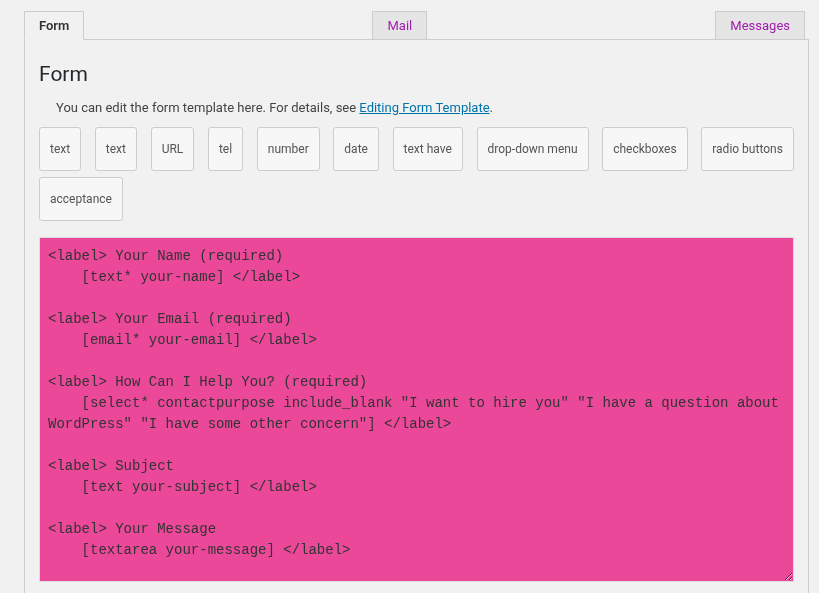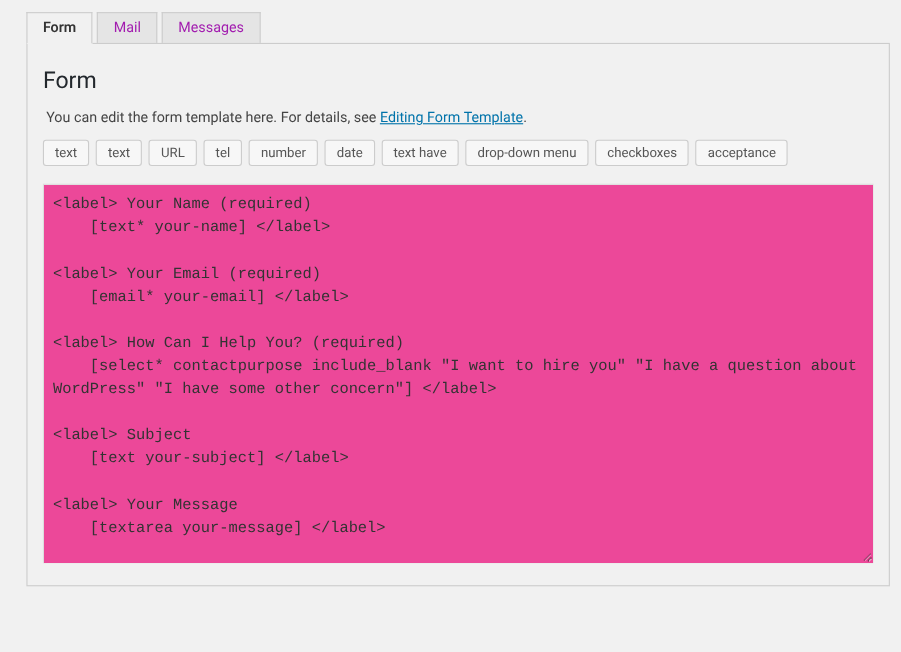--- a/index.html
+++ b/index.html
@@ -1,16 +1,17 @@
 <!DOCTYPE html>
 <html><head>
   <meta charset="utf-8">
   <style>
     * {
       box-sizing: border-box;
+      justify-content: space-between;
     }
     body {
       font-family: -apple-system, BlinkMacSystemFont, "Segoe UI", Roboto, "Helvetica Neue", Arial, sans-serif;
       margin: 0;
       padding: 10px 10px 10px 24px;
       background: #f1f1f1;
       font-size: 13px;
       color: #444;
     }
     .tabs {
@@ -43,39 +44,39 @@
       position: relative;
       z-index: 1;
     }
     h2 {
       font-size: 21px;
       font-weight: 400;
       margin: 8px 0 14px 0;
       color: #23282d;
     }
     .description {
-      margin: 0 0 12px 3px;
+      margin: 0 0 12px 17px;
       font-size: 13px;
       color: #444;
     }
     .description a {
       color: #0073aa;
       text-decoration: underline;
     }
     .tag-row {
       display: flex;
       flex-wrap: wrap;
       gap: 6px;
       margin-bottom: 6px;
     }
     .tag-btn {
       background: #f7f7f7;
       border: 1px solid #ccc;
       border-radius: 3px;
-      padding: 4px 10px;
+      padding: 14px 10px;
       font-size: 12px;
       color: #555;
       cursor: pointer;
       font-family: inherit;
     }
     .form-textarea {
       width: 100%;
       height: 345px;
       font-family: Consolas, Monaco, "Courier New", monospace;
       font-size: 14px;
@@ -106,20 +107,21 @@
   <div class="tag-row">
     <button class="tag-btn">text</button>
     <button class="tag-btn">text</button>
     <button class="tag-btn">URL</button>
     <button class="tag-btn">tel</button>
     <button class="tag-btn">number</button>
     <button class="tag-btn">date</button>
     <button class="tag-btn">text have</button>
     <button class="tag-btn">drop-down menu</button>
     <button class="tag-btn">checkboxes</button>
+    <button class="tag-btn">radio buttons</button>
     <button class="tag-btn">acceptance</button>
   </div>
 
   <textarea class="form-textarea" spellcheck="false" style="">&lt;label&gt; Your Name (required)
     [text* your-name] &lt;/label&gt;
 
 &lt;label&gt; Your Email (required)
     [email* your-email] &lt;/label&gt;
 
 &lt;label&gt; How Can I Help You? (required)

